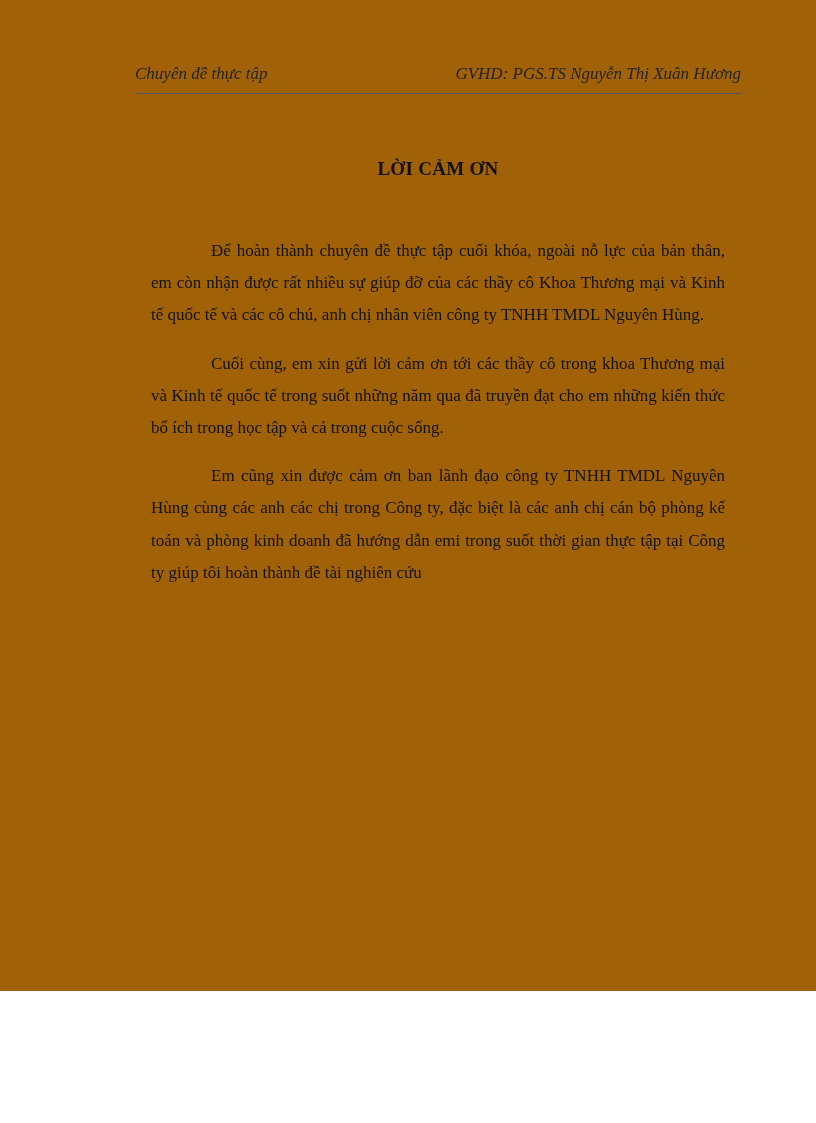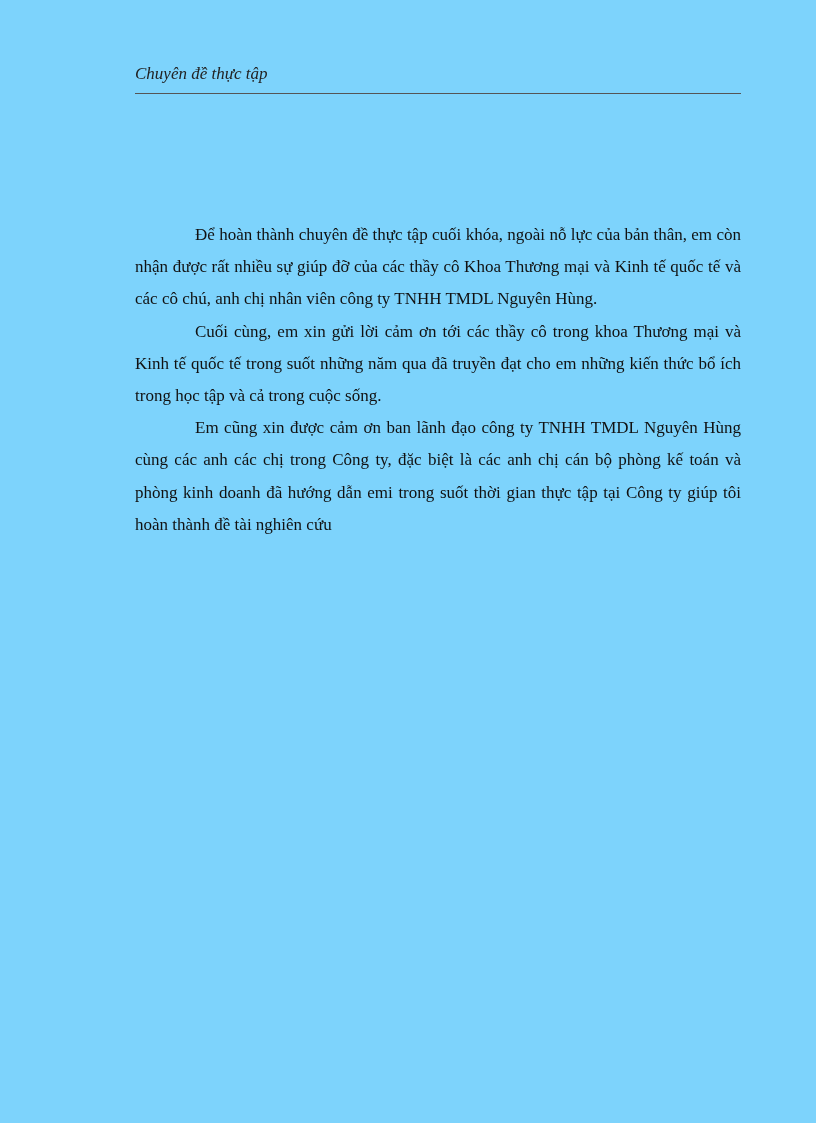--- a/index.html
+++ b/index.html
@@ -12,22 +12,22 @@
       height: 1123px;
       position: relative;
       overflow: hidden;
       font-family: "Liberation Serif", "DejaVu Serif", serif;
       color: #111111;
     }
     .page {
       position: absolute;
       left: 0; top: 0;
       width: 816px;
-      height: 1123px;
-      background: #7dd3fc;
+      height: 991px;
+      background: #a16207;
     }
     .header {
       position: absolute;
       left: 135px;
       top: 64px;
       width: 606px;
       height: 26px;
       font-style: italic;
       font-size: 17px;
       color: #222;
@@ -67,32 +67,34 @@
       position: absolute;
       left: 135px;
       top: 219px;
       width: 606px;
       font-size: 17px;
       line-height: 32.2px;
       text-align: justify;
       color: #111;
     }
     .body-text p {
-      margin: 0;
+      margin: 16px;
       text-indent: 60px;
     }
   </style>
 </head>
 <body>
 
 <div class="page">
   <div class="header">
     <span class="header-left">Chuyên đề thực tập</span>
+    <span class="header-right">GVHD: PGS.TS Nguyễn Thị Xuân Hương</span>
   </div>
   <div class="header-rule"></div>
 
+  <div class="title">LỜI CẢM ƠN</div>
 
   <div class="body-text">
     <p>Để hoàn thành chuyên đề thực tập cuối khóa, ngoài nỗ lực của bản thân, em còn nhận được rất nhiều sự giúp đỡ của các thầy cô Khoa Thương mại và Kinh tế quốc tế và các cô chú, anh chị nhân viên công ty TNHH TMDL Nguyên Hùng.</p>
     <p>Cuối cùng, em xin gửi lời cảm ơn tới các thầy cô trong khoa Thương mại và Kinh tế quốc tế trong suốt những năm qua đã truyền đạt cho em những kiến thức bổ ích trong học tập và cả trong cuộc sống.</p>
     <p>Em cũng xin được cảm ơn ban lãnh đạo công ty TNHH TMDL Nguyên Hùng cùng các anh các chị trong Công ty, đặc biệt là các anh chị cán bộ phòng kế toán và phòng kinh doanh đã hướng dẫn emi trong suốt thời gian thực tập tại Công ty giúp tôi hoàn thành đề tài nghiên cứu</p>
   </div>
 </div>
 
 </body></html>

